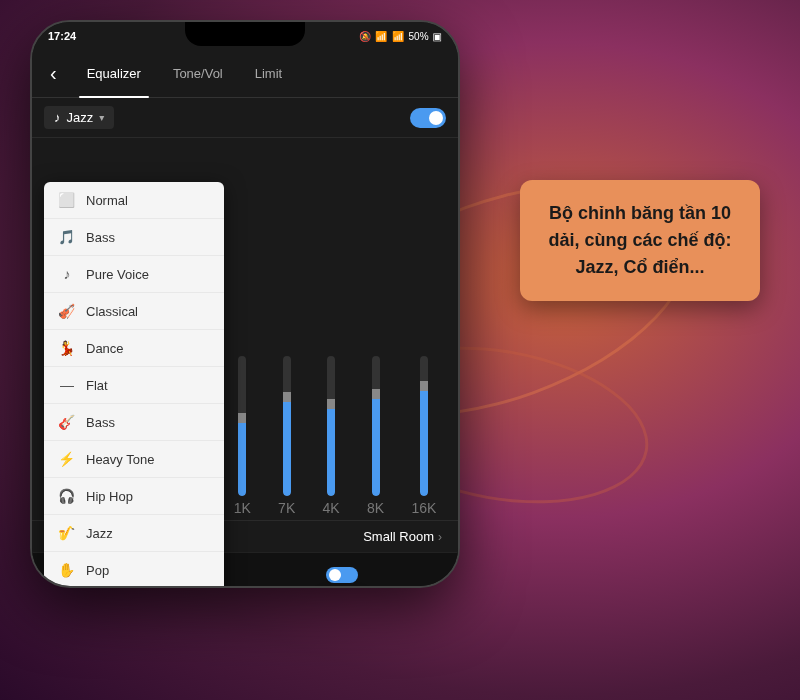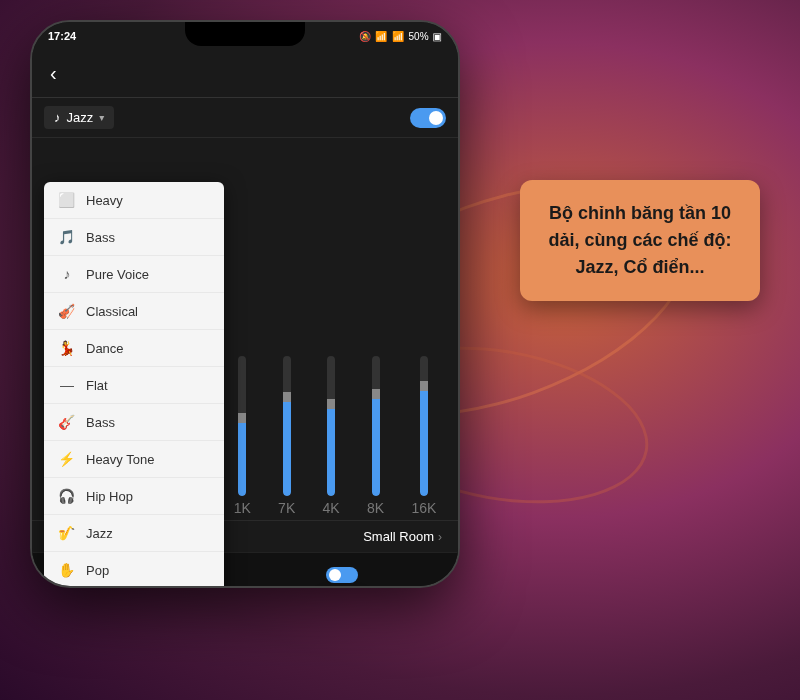--- a/index.html
+++ b/index.html
@@ -386,37 +386,48 @@
         <span>🔕</span>
         <span>📶</span>
         <span>📶</span>
         <span>50%</span>
         <span>▣</span>
       </div>
     </div>
 
     <div class="app-header">
       <span class="back-btn">‹</span>
+      <div class="header-tabs">
+        <div class="header-tab active">
+          <span>Equalizer</span>
+        </div>
+        <div class="header-tab">
+          <span>Tone/Vol</span>
+        </div>
+        <div class="header-tab">
+          <span>Limit</span>
+        </div>
+      </div>
     </div>
 
     <div class="app-body">
 
       <div class="preset-row">
         <div class="preset-selector">
           <span class="preset-music-icon">♪</span>
           <span>Jazz</span>
           <span class="arrow">▾</span>
         </div>
         <div class="eq-toggle"></div>
       </div>
 
       <div class="dropdown-menu">
         <div class="dropdown-item">
           <span class="item-icon">⬜</span>
-          <span>Heavy</span>
+          <span>Normal</span>
         </div>
         <div class="dropdown-item">
           <span class="item-icon">🎵</span>
           <span>Bass</span>
         </div>
         <div class="dropdown-item">
           <span class="item-icon">♪</span>
           <span>Pure Voice</span>
         </div>
         <div class="dropdown-item">

